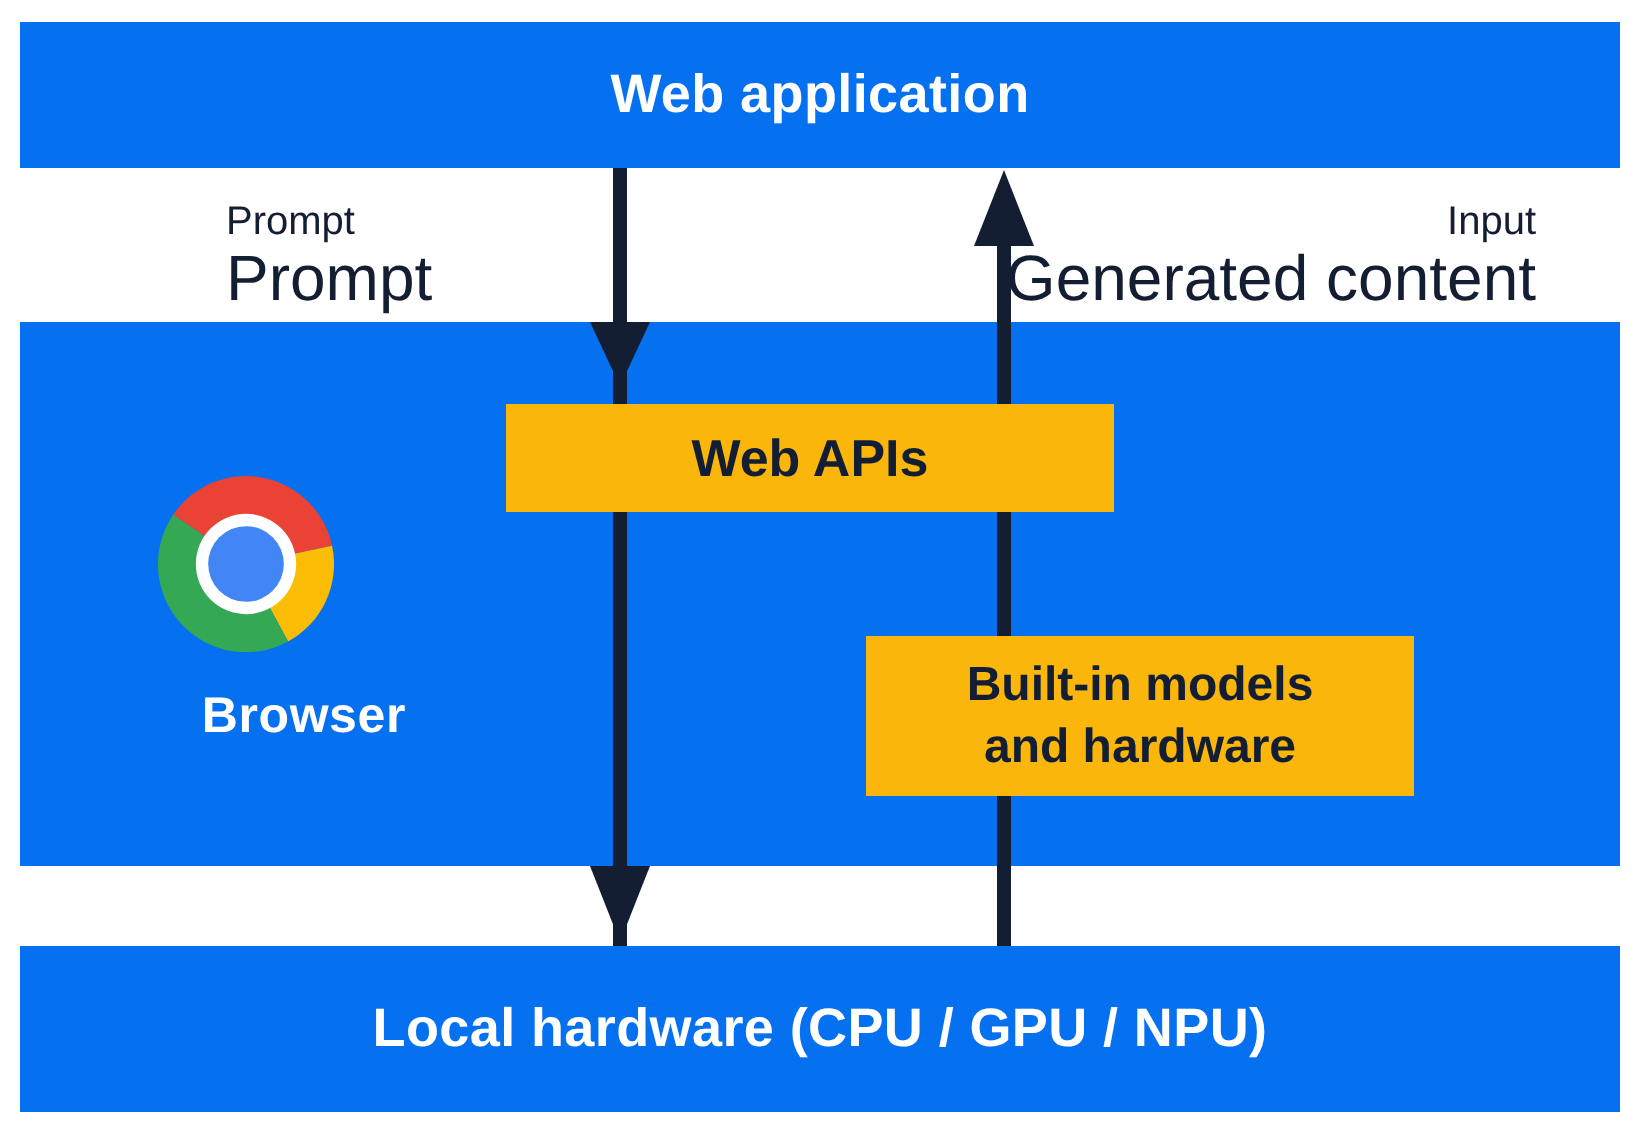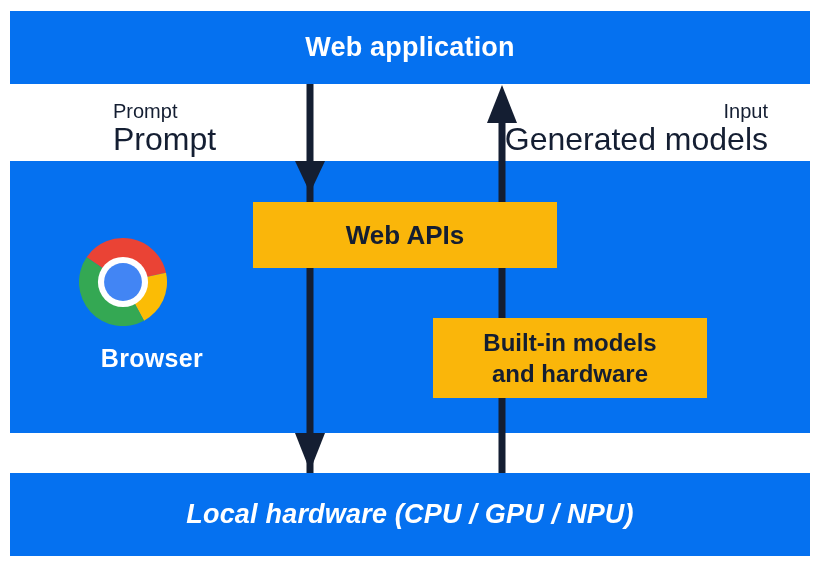--- a/index.html
+++ b/index.html
@@ -21,21 +21,21 @@
     overflow:hidden;
   }
   .band{
     position:absolute;
     left:10px;width:800px;
     background:var(--panel-blue);
     z-index:1;
   }
   .band.top{top:11px;height:73px;}
   .band.mid{top:161px;height:272px;}
-  .band.bottom{top:473px;height:83px;font-style:italic;}
+  .band.bottom{top:473px;height:83px;}
   .band-label{
     position:absolute;left:0;right:0;top:50%;
     transform:translateY(-52%);
     text-align:center;
     color:var(--text-on-blue);
     font-size:27px;font-weight:700;
     letter-spacing:.2px;
   }
   .io-group{
     position:absolute;top:98px;z-index:1;
@@ -49,21 +49,21 @@
     position:absolute;left:0;top:0;z-index:2;
     pointer-events:none;
   }
   .ybox{
     position:absolute;z-index:3;
     background:var(--accent-yellow);
     color:var(--ink-dark-navy);
     display:flex;align-items:center;justify-content:center;
     text-align:center;font-weight:700;
   }
-  .ybox.web-apis{left:253px;top:202px;width:304px;height:66px;font-size:26px;}
+  .ybox.web-apis{left:253px;top:202px;width:304px;height:54px;font-size:26px;}
   .ybox.builtin{left:433px;top:318px;width:274px;height:80px;font-size:24px;line-height:31px;}
   .chrome-logo{
     position:absolute;left:79px;top:238px;
     width:88px;height:88px;z-index:3;
   }
   .browser-label{
     position:absolute;left:43px;top:344px;width:160px;z-index:3;
     text-align:right;color:var(--text-on-blue);
     font-size:25px;font-weight:700;letter-spacing:.3px;
   }
@@ -77,21 +77,21 @@
     <div class="band-label">Web application</div>
   </div>
 
   <div class="io-group left">
     <div class="io-caption">Prompt</div>
     <div class="io-value">Prompt</div>
   </div>
 
   <div class="io-group right">
     <div class="io-caption">Input</div>
-    <div class="io-value">Generated models</div>
+    <div class="io-value">Generated content</div>
   </div>
 
   <div class="band mid"></div>
 
   <div class="band bottom">
     <div class="band-label">Local hardware (CPU / GPU / NPU)</div>
   </div>
 
   <svg class="arrows" width="820" height="566" viewBox="0 0 820 566">
     <g style="fill:var(--ink-dark-navy,#141E32)">

